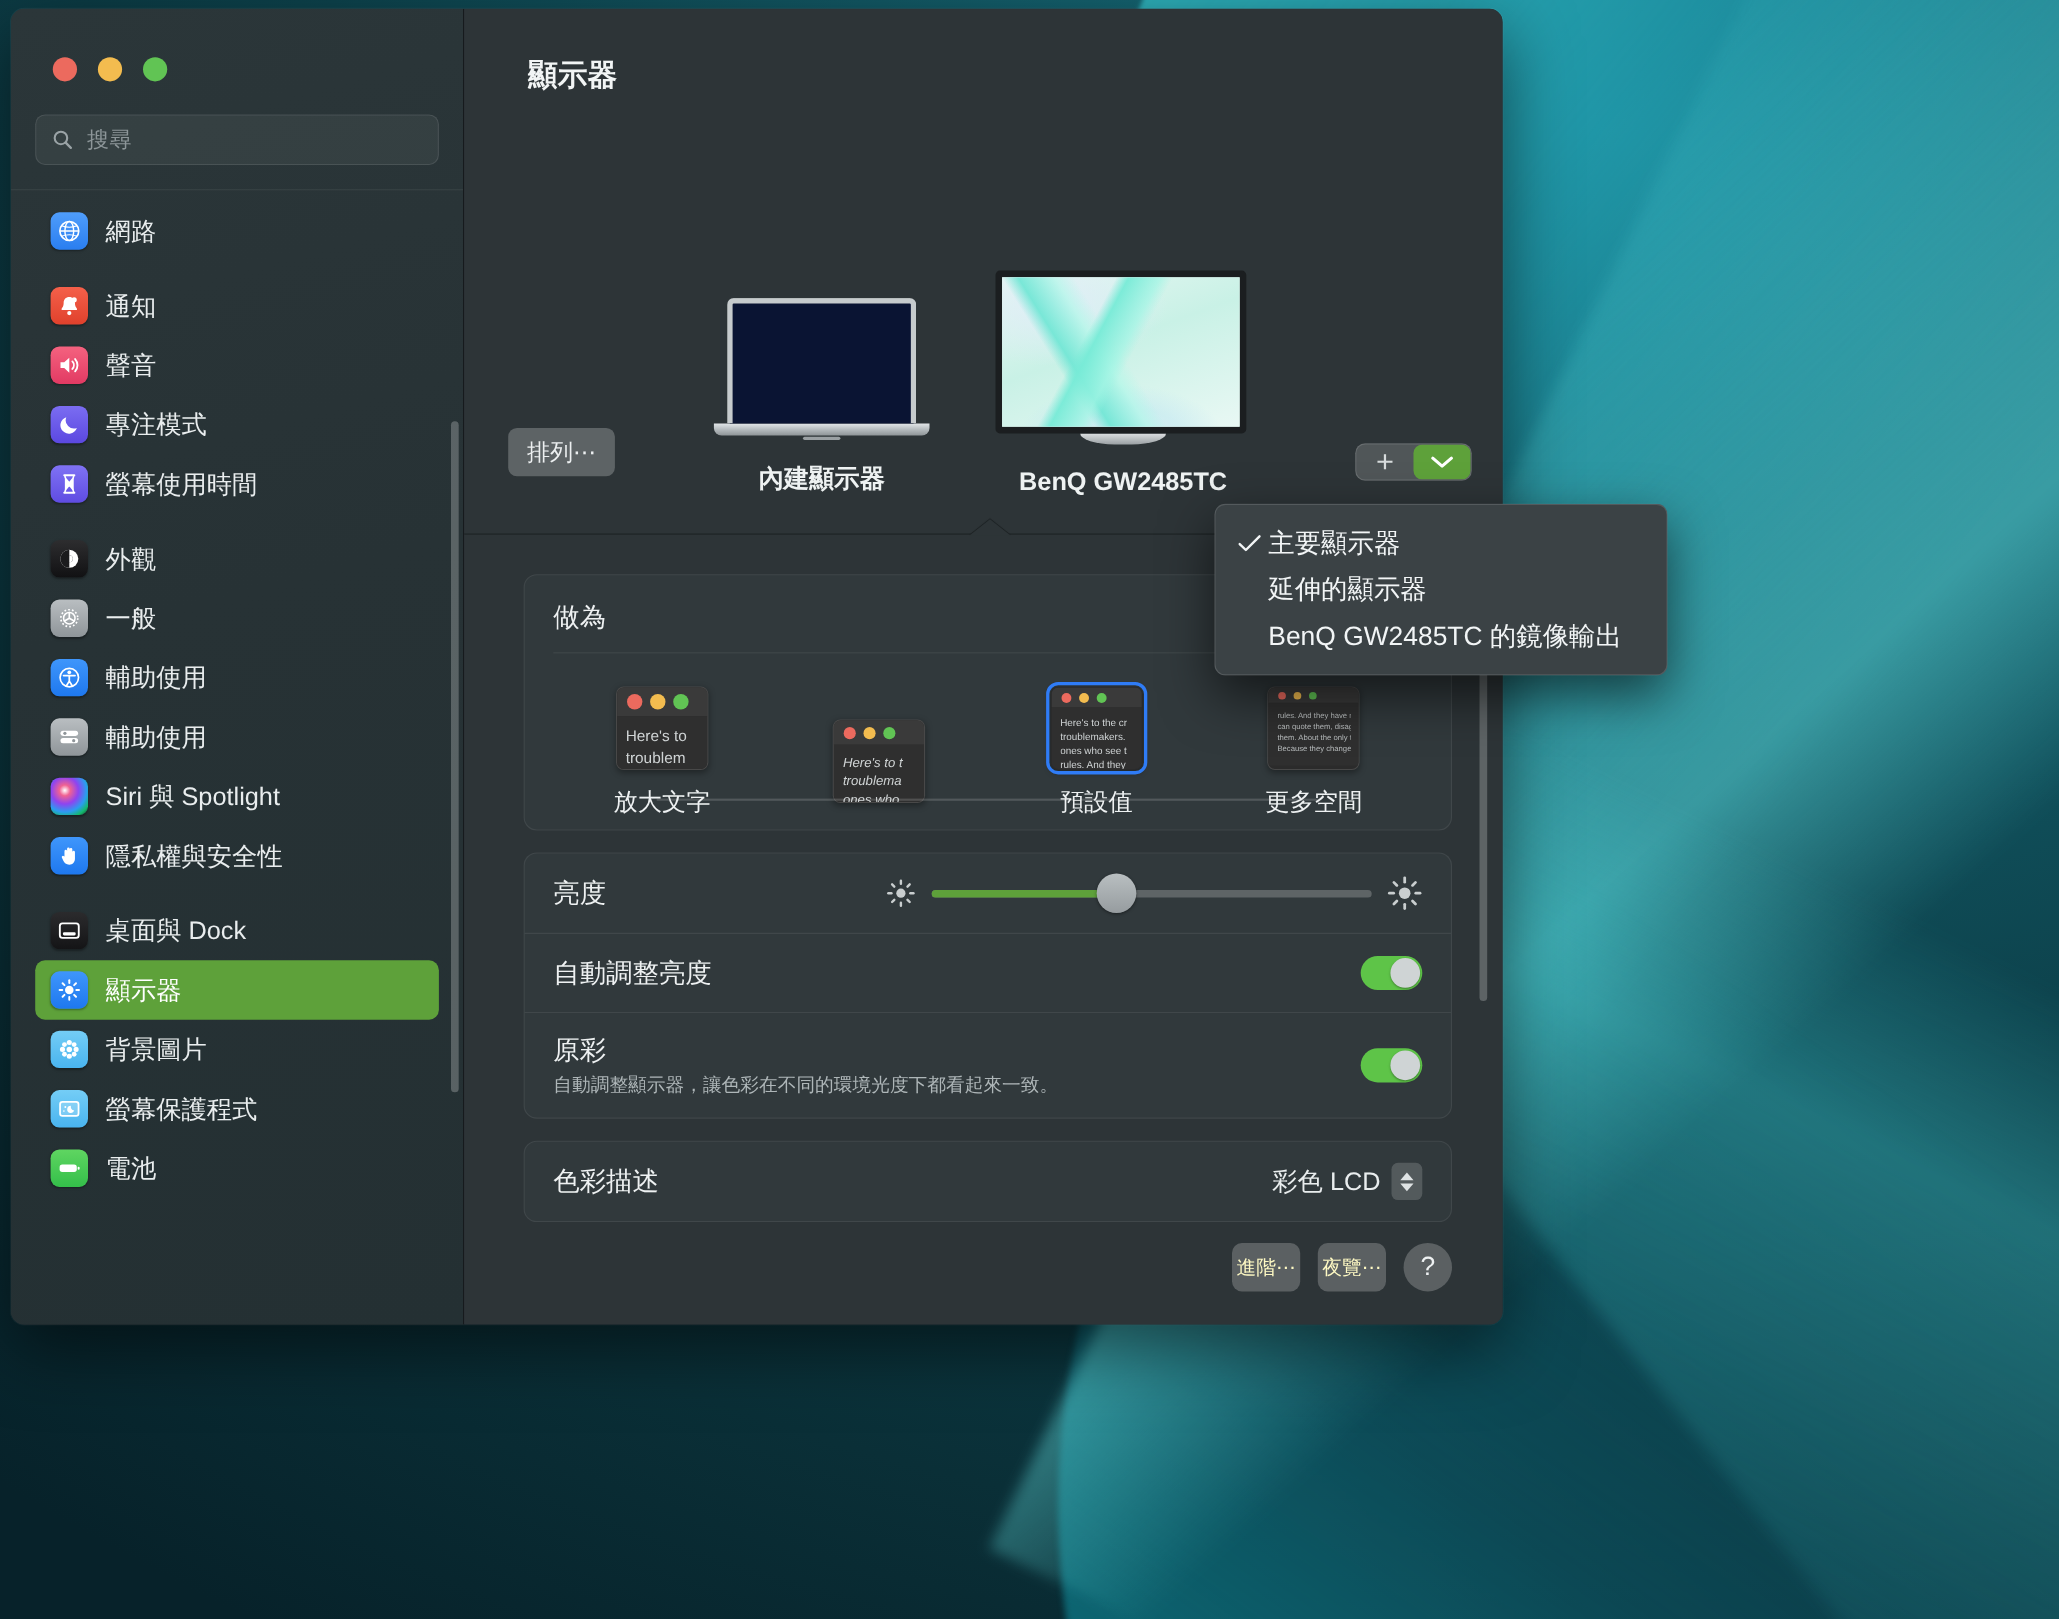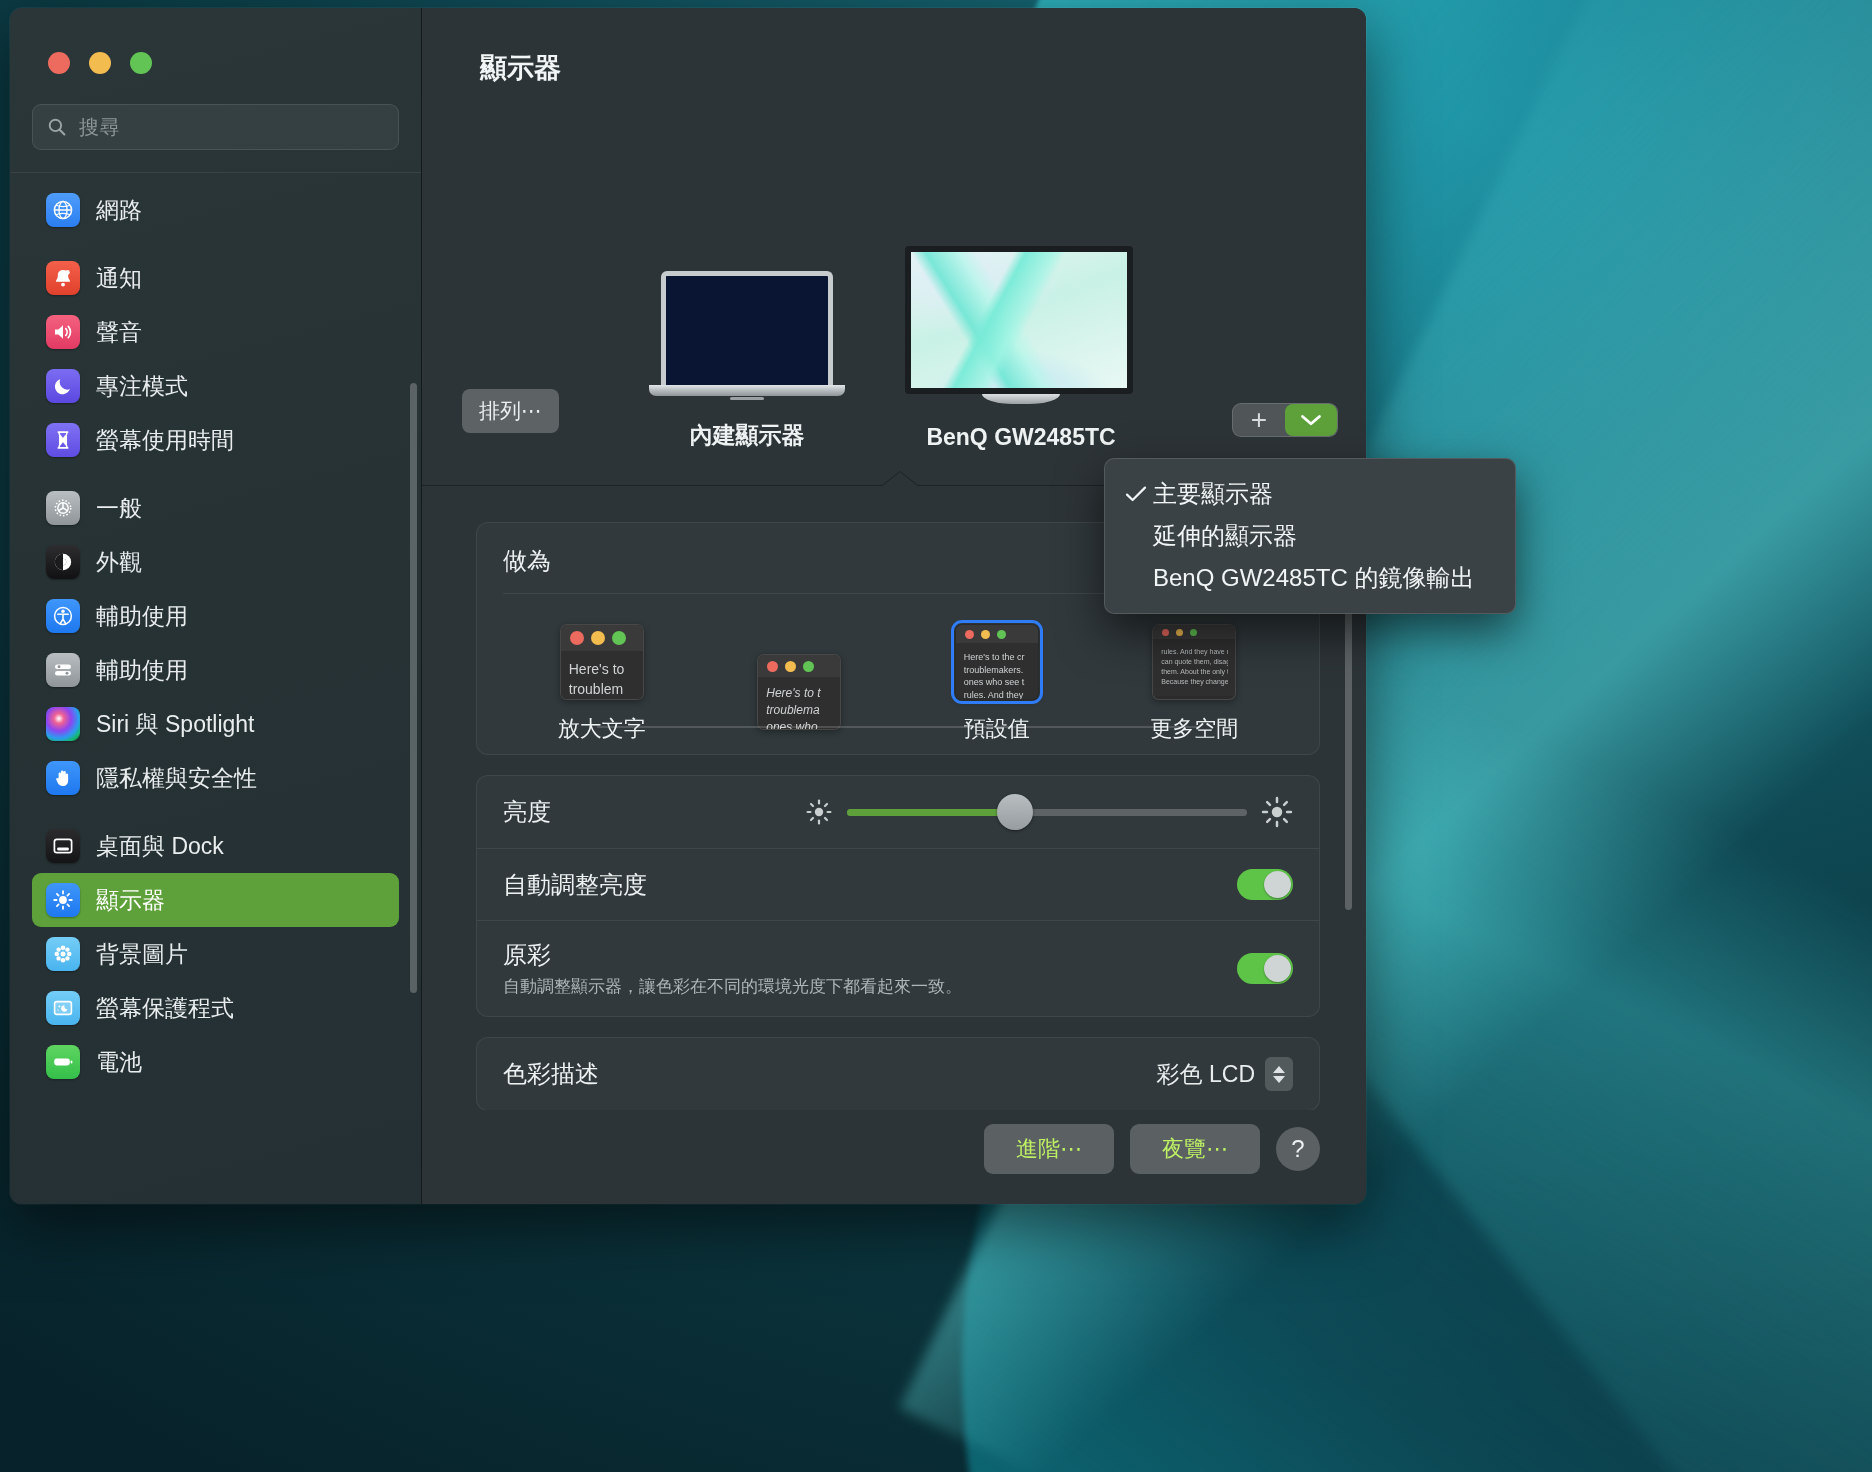--- a/index.html
+++ b/index.html
@@ -321,22 +321,22 @@
   .stepper .up { border-bottom:7px solid #dfe3e4; }
   .stepper .dn { border-top:7px solid #dfe3e4; }
 
   
   #footer {
     display:flex; align-items:center; justify-content:flex-end; gap:16px;
     padding: 14px 46px 30px 0;
   }
   .pill-btn {
     background: rgba(255,255,255,.22);
-    color:#bef264; font-size:22px; border:none; font-family: inherit;
-    padding: 10px 32px; border-radius: 9px;
+    color:#fef9c3; font-size:18px; border:none; font-family: inherit;
+    padding: 10px 4px; border-radius: 9px;
   }
   #help-button {
     width:44px;height:44px;border-radius:50%;
     background: rgba(255,255,255,.22);
     color:#eef1f2; font-size:24px; border:none; font-family: inherit;
     display:flex;align-items:center;justify-content:center;
   }
 
   
   #display-mode-menu {
@@ -438,39 +438,39 @@
                 <path d="M7 3.4h10M7 20.6h10" stroke="#fff" stroke-width="2" stroke-linecap="round"></path>
                 <path d="M7.6 3.8c0 4.4 4.4 5 4.4 8.2 0 3.2-4.4 3.8-4.4 8.2M16.4 3.8c0 4.4-4.4 5-4.4 8.2 0 3.2 4.4 3.8 4.4 8.2" fill="#fff" stroke="#fff" stroke-width="1.6"></path>
               </svg>
             </span>
             <span class="nav-label">螢幕使用時間</span>
           </div>
         </div>
 
         <div class="nav-group">
           <div class="nav-item">
-            <span class="app-icon" style="background:linear-gradient(180deg,#b9bec1,#8f9599)">
-              <svg width="24" height="24" viewBox="0 0 24 24">
-                <circle cx="12" cy="12" r="7.7" fill="none" stroke="#fff" stroke-width="1.5" stroke-dasharray="1.6 1.9"></circle>
-                <circle cx="12" cy="12" r="5.2" fill="none" stroke="#fff" stroke-width="1.4"></circle>
-                <path d="M12 12 L12 6.9 M12 12 L16.4 14.6 M12 12 L7.6 14.6" stroke="#fff" stroke-width="1.5" stroke-linecap="round"></path>
-              </svg>
-            </span>
-            <span class="nav-label">一般</span>
-          </div>
-          <div class="nav-item">
             <span class="app-icon" style="background:linear-gradient(180deg,#2d2d2f,#111113)">
               <svg width="24" height="24" viewBox="0 0 24 24">
                 <circle cx="12" cy="12" r="8.2" fill="#fff"></circle>
                 <path d="M12 3.8a8.2 8.2 0 0 0 0 16.4z" fill="#1b1b1d"></path>
                 <circle cx="12" cy="12" r="3.2" fill="#1b1b1d"></circle>
                 <path d="M12 8.8a3.2 3.2 0 0 1 0 6.4z" fill="#fff"></path>
               </svg>
             </span>
             <span class="nav-label">外觀</span>
+          </div>
+          <div class="nav-item">
+            <span class="app-icon" style="background:linear-gradient(180deg,#b9bec1,#8f9599)">
+              <svg width="24" height="24" viewBox="0 0 24 24">
+                <circle cx="12" cy="12" r="7.7" fill="none" stroke="#fff" stroke-width="1.5" stroke-dasharray="1.6 1.9"></circle>
+                <circle cx="12" cy="12" r="5.2" fill="none" stroke="#fff" stroke-width="1.4"></circle>
+                <path d="M12 12 L12 6.9 M12 12 L16.4 14.6 M12 12 L7.6 14.6" stroke="#fff" stroke-width="1.5" stroke-linecap="round"></path>
+              </svg>
+            </span>
+            <span class="nav-label">一般</span>
           </div>
           <div class="nav-item">
             <span class="app-icon" style="background:linear-gradient(180deg,#3f96fb,#1e78ef)">
               <svg width="24" height="24" viewBox="0 0 24 24">
                 <circle cx="12" cy="12" r="8.4" fill="none" stroke="#fff" stroke-width="1.5"></circle>
                 <circle cx="12" cy="7.2" r="1.7" fill="#fff"></circle>
                 <path d="M6.8 10.2h10.4M12 10.2v5M12 15.2l-2.6 4.2M12 15.2l2.6 4.2" stroke="#fff" stroke-width="1.6" stroke-linecap="round"></path>
               </svg>
             </span>
             <span class="nav-label">輔助使用</span>

